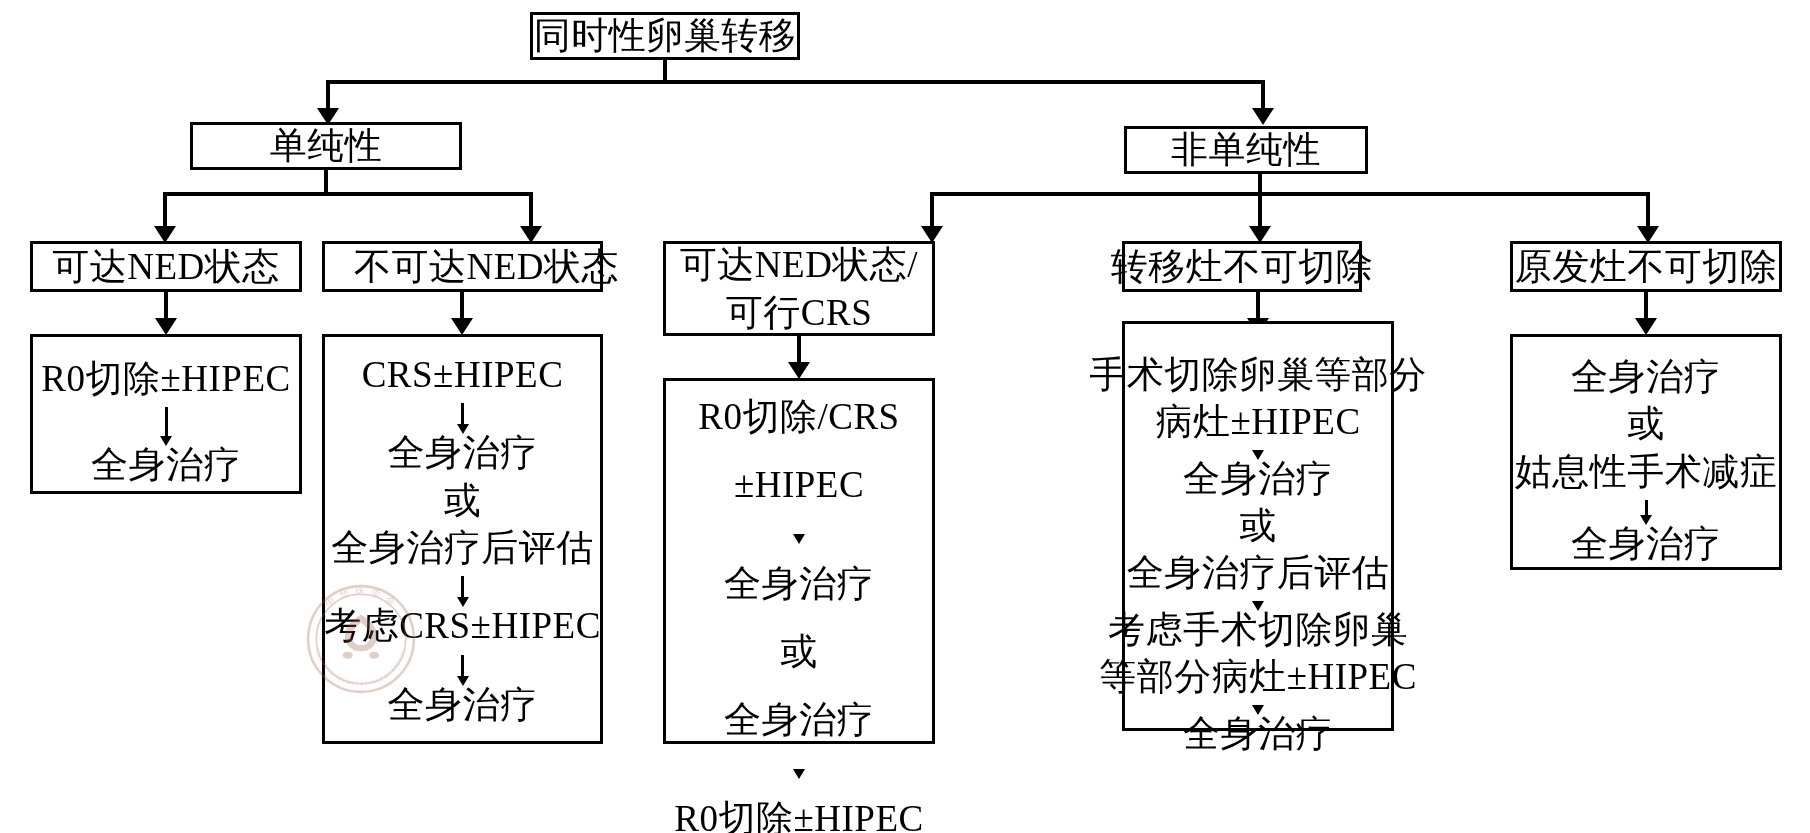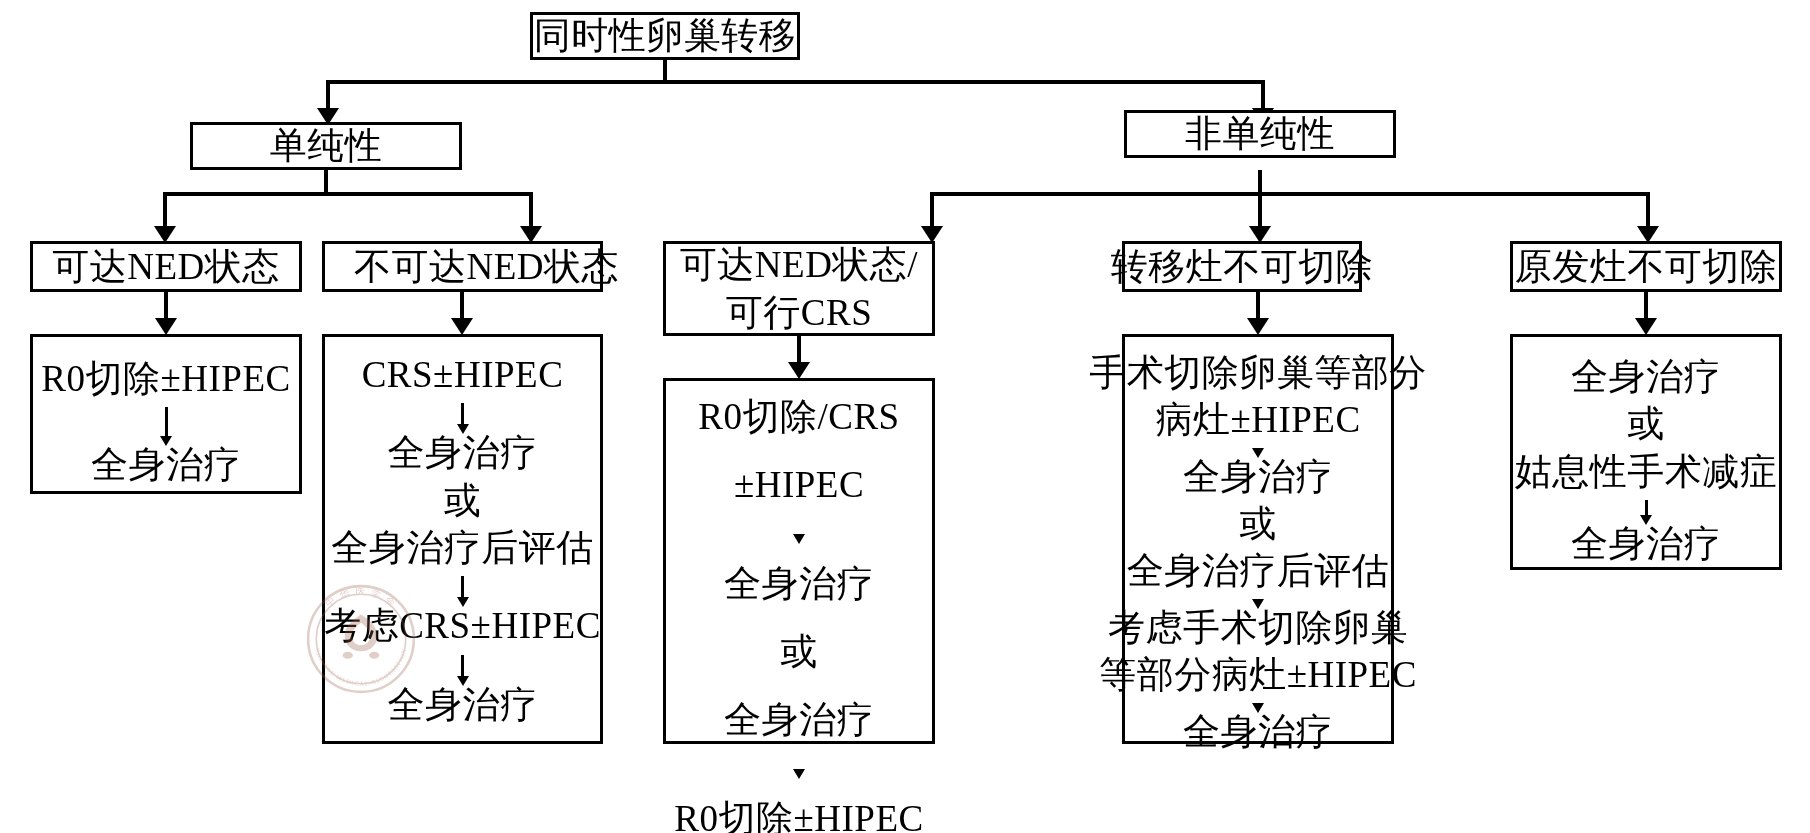--- a/index.html
+++ b/index.html
@@ -105,21 +105,21 @@
   <div class="vline" style="left:663px; top:60px; height:22px;"></div>
   <div class="hline" style="left:326px; top:80px; width:939px;"></div>
   <div class="vline" style="left:326px; top:80px; height:30px;"></div>
   <div class="arrowhead" style="left:317px; top:108px;"></div>
   <div class="vline" style="left:1261px; top:80px; height:30px;"></div>
   <div class="arrowhead" style="left:1252px; top:108px;"></div>
 
   <div class="box" style="left:190px; top:122px; width:272px; height:48px;">
     <span class="ln">单纯性</span>
   </div>
-  <div class="box" style="left:1124px; top:110px; width:272px; height:48px;">
+  <div class="box" style="left:1124px; top:126px; width:244px; height:48px;">
     <span class="ln">非单纯性</span>
   </div>
 
   <div class="vline" style="left:324px; top:170px; height:24px;"></div>
   <div class="hline" style="left:163px; top:192px; width:370px;"></div>
   <div class="vline" style="left:163px; top:192px; height:36px;"></div>
   <div class="arrowhead" style="left:154px; top:226px;"></div>
   <div class="vline" style="left:529px; top:192px; height:36px;"></div>
   <div class="arrowhead" style="left:520px; top:226px;"></div>
 
@@ -192,21 +192,21 @@
     <span class="iarrow short"></span>
     <span class="ln">全身治疗</span>
     <span class="ln">或</span>
     <span class="ln">全身治疗</span>
     <span class="iarrow short"></span>
     <span class="ln">R0切除±HIPEC</span>
     <span class="iarrow short"></span>
     <span class="ln">全身治疗</span>
   </div>
 
-  <div class="box pad" style="left:1122px; top:334px; width:272px; height:410px; padding-top:12px;">
+  <div class="box pad" style="left:1122px; top:321px; width:272px; height:410px; padding-top:27px;">
     <span class="ln">手术切除卵巢等部分</span>
     <span class="ln">病灶±HIPEC</span>
     <span class="iarrow short"></span>
     <span class="ln">全身治疗</span>
     <span class="ln">或</span>
     <span class="ln">全身治疗后评估</span>
     <span class="iarrow short"></span>
     <span class="ln">考虑手术切除卵巢</span>
     <span class="ln">等部分病灶±HIPEC</span>
     <span class="iarrow short"></span>

